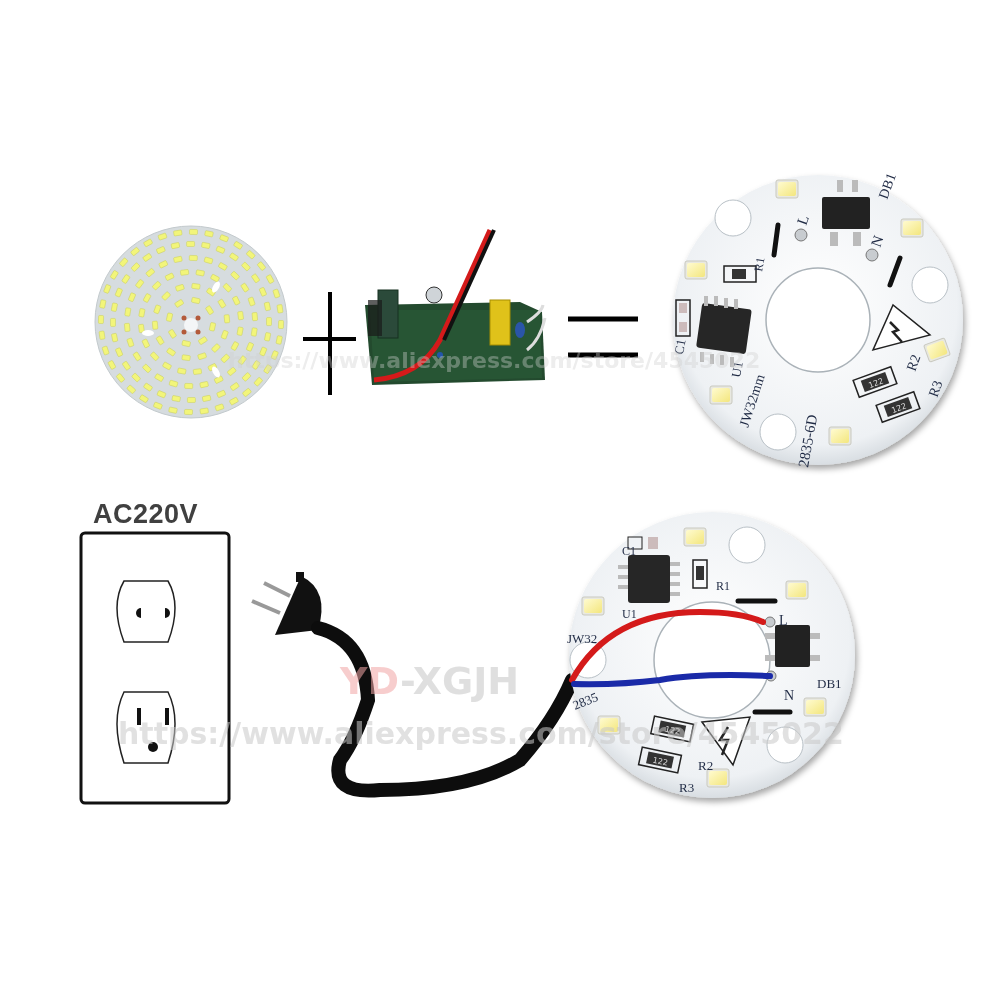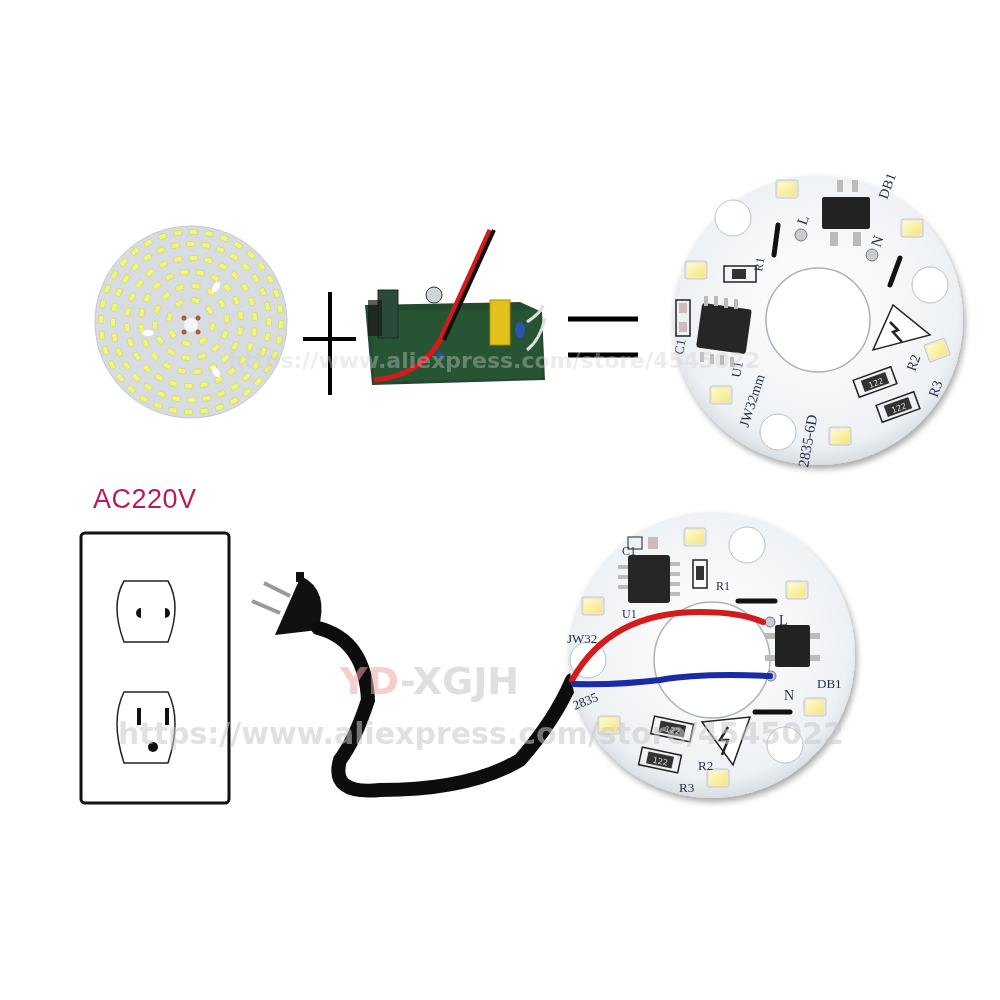--- a/index.html
+++ b/index.html
@@ -1,22 +1,22 @@
 <!DOCTYPE html>
 <html><head>
 <meta charset="utf-8">
 <style>
   html, body { margin: 0; padding: 0; background: #ffffff; }
   body { width: 1000px; height: 1000px; position: relative; overflow: hidden;
          font-family: "Liberation Sans", sans-serif; }
   svg { position: absolute; left: 0; top: 0; }
   .silk { font-family: "Liberation Serif", serif; fill: #1f2a44; }
   .wm { font-family: "DejaVu Sans", sans-serif; font-weight: bold; }
-  .ac-label { position: absolute; left: 93px; top: 484px; font-size: 27px; color: #be185d;
-              font-family: "Liberation Sans", sans-serif; letter-spacing: 0.5px; }
+  .ac-label { position: absolute; left: 93px; top: 499px; font-size: 27px; color: #404040;
+              font-family: "Liberation Sans", sans-serif; letter-spacing: 0.5px; font-weight: bold; }
 </style>
 </head>
 <body>
 
 <svg width="1000" height="1000" viewBox="0 0 1000 1000">
   <defs>
     <radialGradient id="pcbGrad" cx="50%" cy="45%" r="60%">
       <stop offset="0%" stop-color="#ffffff"></stop>
       <stop offset="80%" stop-color="#eef1f4"></stop>
       <stop offset="100%" stop-color="#c9d0d6"></stop>

